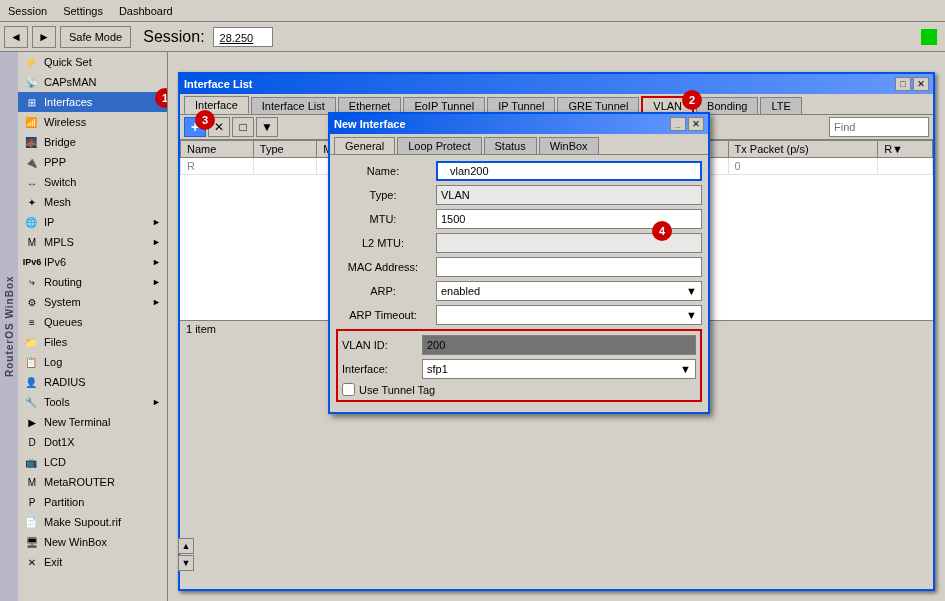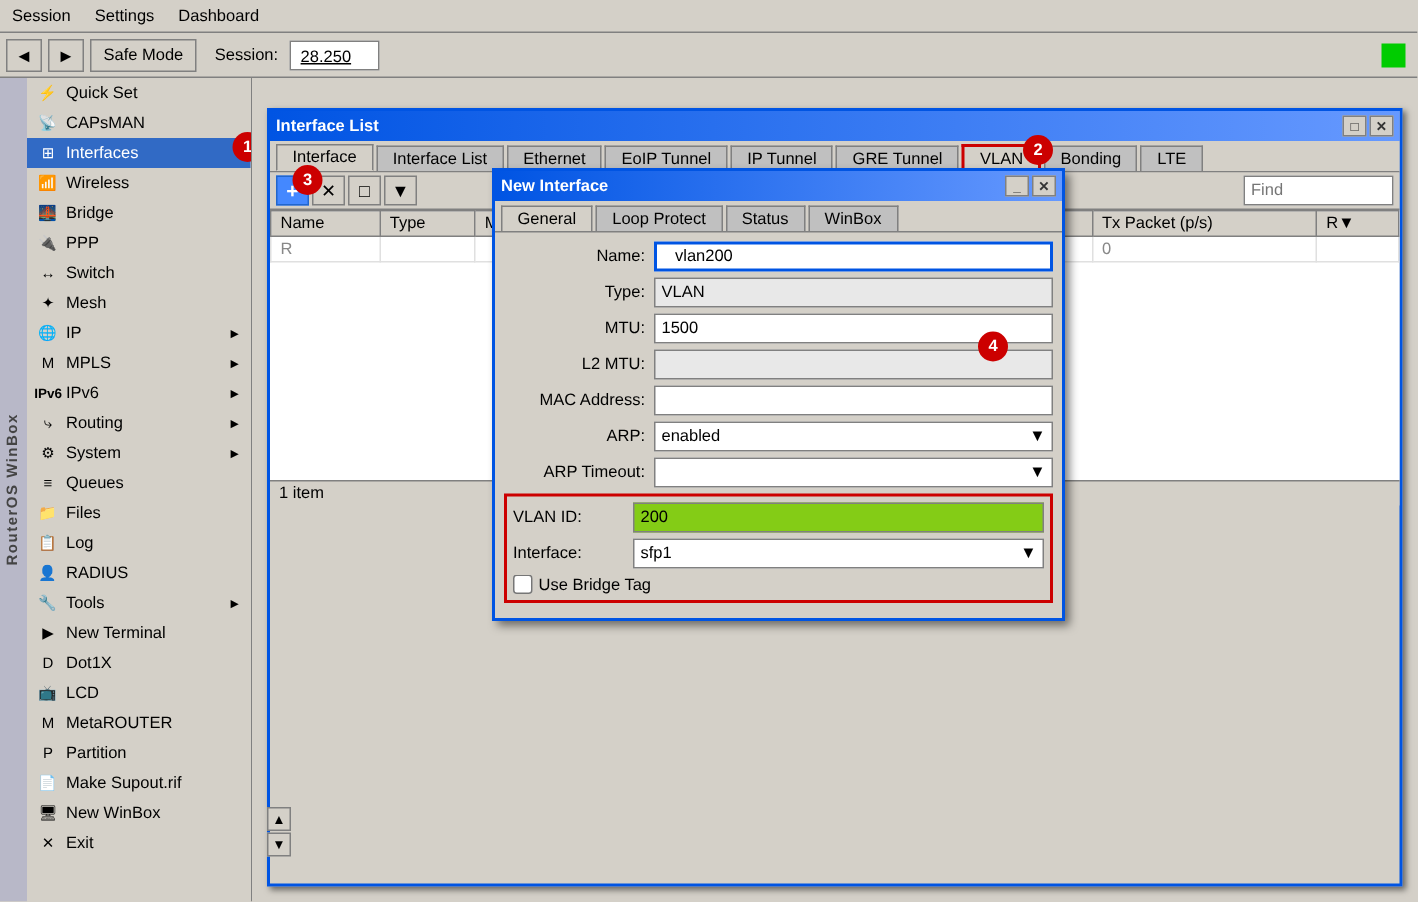--- a/index.html
+++ b/index.html
@@ -6,21 +6,21 @@
     body { font-family: 'Segoe UI', Tahoma, Geneva, Verdana, sans-serif; font-size: 11px; background: #d4d0c8; overflow: hidden; width: 945px; height: 601px; }
     
     
     .menu-bar { background: #d4d0c8; height: 22px; display: flex; align-items: center; border-bottom: 1px solid #808080; }
     .menu-bar span { padding: 2px 8px; cursor: pointer; font-size: 11px; }
     
     
     .toolbar { background: #d4d0c8; height: 30px; display: flex; align-items: center; padding: 2px 4px; gap: 4px; border-bottom: 1px solid #808080; }
     .toolbar-btn { background: #d4d0c8; border: 1px solid #808080; width: 24px; height: 22px; display: flex; align-items: center; justify-content: center; cursor: pointer; font-size: 12px; }
     .safe-mode-btn { background: #d4d0c8; border: 1px solid #808080; padding: 2px 8px; height: 22px; cursor: pointer; font-size: 11px; }
-    .session-label { font-size: 11px; margin-left: 8px; }
+    .session-label { font-size: 16px; margin-left: 8px; }
     .session-value { border: 1px solid #808080; background: white; padding: 1px 6px; margin-left: 4px; min-width: 60px; height: 20px; line-height: 18px; text-decoration: underline; }
     .green-indicator { width: 16px; height: 16px; background: #00cc00; margin-left: auto; margin-right: 4px; }
     
     
     .main-layout { display: flex; height: calc(601px - 52px); }
     
     
     .sidebar { width: 150px; background: #d4d0c8; border-right: 1px solid #808080; overflow-y: auto; position: relative; }
     .sidebar-item { display: flex; align-items: center; padding: 2px 6px; cursor: pointer; height: 20px; font-size: 11px; gap: 4px; }
     .sidebar-item.active { background: #316ac5; color: white; }
@@ -63,29 +63,29 @@
     .dialog-controls { margin-left: auto; display: flex; gap: 2px; }
     .dialog-tabs { display: flex; padding: 3px 4px 0; background: #d4d0c8; border-bottom: 1px solid #808080; }
     .dialog-tab { padding: 2px 10px; border: 1px solid #808080; border-bottom: none; background: #c0c0c0; cursor: pointer; font-size: 11px; margin-right: 2px; }
     .dialog-tab.active { background: #d4d0c8; }
     
     .dialog-body { display: flex; padding: 6px; gap: 6px; }
     .dialog-form { flex: 1; }
     .dialog-buttons { display: flex; flex-direction: column; gap: 4px; min-width: 80px; }
     
     .form-row { display: flex; align-items: center; margin-bottom: 4px; }
-    .form-label { width: 100px; text-align: right; padding-right: 6px; font-size: 11px; }
+    .form-label { width: 100px; text-align: center; padding-right: 6px; font-size: 11px; }
     .form-input { flex: 1; border: 1px solid #808080; padding: 1px 4px; height: 20px; font-size: 11px; background: white; }
     .form-input.highlighted { border: 2px solid #0054e3; padding-left: 12px; }
     .form-select { flex: 1; border: 1px solid #808080; padding: 1px 2px; height: 20px; font-size: 11px; background: white; display: flex; align-items: center; justify-content: space-between; }
     
     .vlan-section { border: 2px solid #cc0000; padding: 4px; margin: 4px 0; }
     .vlan-row { display: flex; align-items: center; margin-bottom: 4px; }
     .vlan-label { width: 80px; text-align: left; padding-right: 6px; font-size: 11px; }
-    .vlan-input { flex: 1; border: 1px solid #808080; padding: 1px 4px; height: 20px; font-size: 11px; background: #84cc16; }
+    .vlan-input { flex: 1; border: 1px solid #808080; padding: 1px 4px; height: 20px; font-size: 11px; background: #737373; }
     
     .dialog-btn { border: 1px solid #808080; background: #d4d0c8; padding: 3px 8px; cursor: pointer; font-size: 11px; text-align: center; min-height: 22px; display: flex; align-items: center; justify-content: center; }
     
     .checkbox-row { display: flex; align-items: center; gap: 4px; margin-top: 4px; font-size: 11px; }
     
     
     .annotation-badge { background: #cc0000; color: white; border-radius: 50%; width: 20px; height: 20px; display: inline-flex; align-items: center; justify-content: center; font-size: 11px; font-weight: bold; position: absolute; z-index: 200; }
     
     
     .left-label { width: 18px; background: #b8b8c8; display: flex; align-items: center; justify-content: center; writing-mode: vertical-rl; transform: rotate(180deg); font-size: 10px; font-weight: bold; color: #444; letter-spacing: 1px; }
@@ -403,21 +403,21 @@
             </div>
             <div class="vlan-row">
               <span class="vlan-label">Interface:</span>
               <div style="display:flex; border: 1px solid #808080; background: white; height:20px; align-items:center; padding: 0 4px; flex:1;">
                 <span>sfp1</span>
                 <span style="margin-left:auto;">▼</span>
               </div>
             </div>
             <div class="checkbox-row">
               <input type="checkbox" style="">
-              <span>Use Bridge Tag</span>
+              <span>Use Tunnel Tag</span>
             </div>
           </div>
 
         </div>
 
 
       </div>
     </div>
 
     <div style="position:absolute; bottom:30px; left:10px; display:flex; flex-direction:column; gap:1px;">

